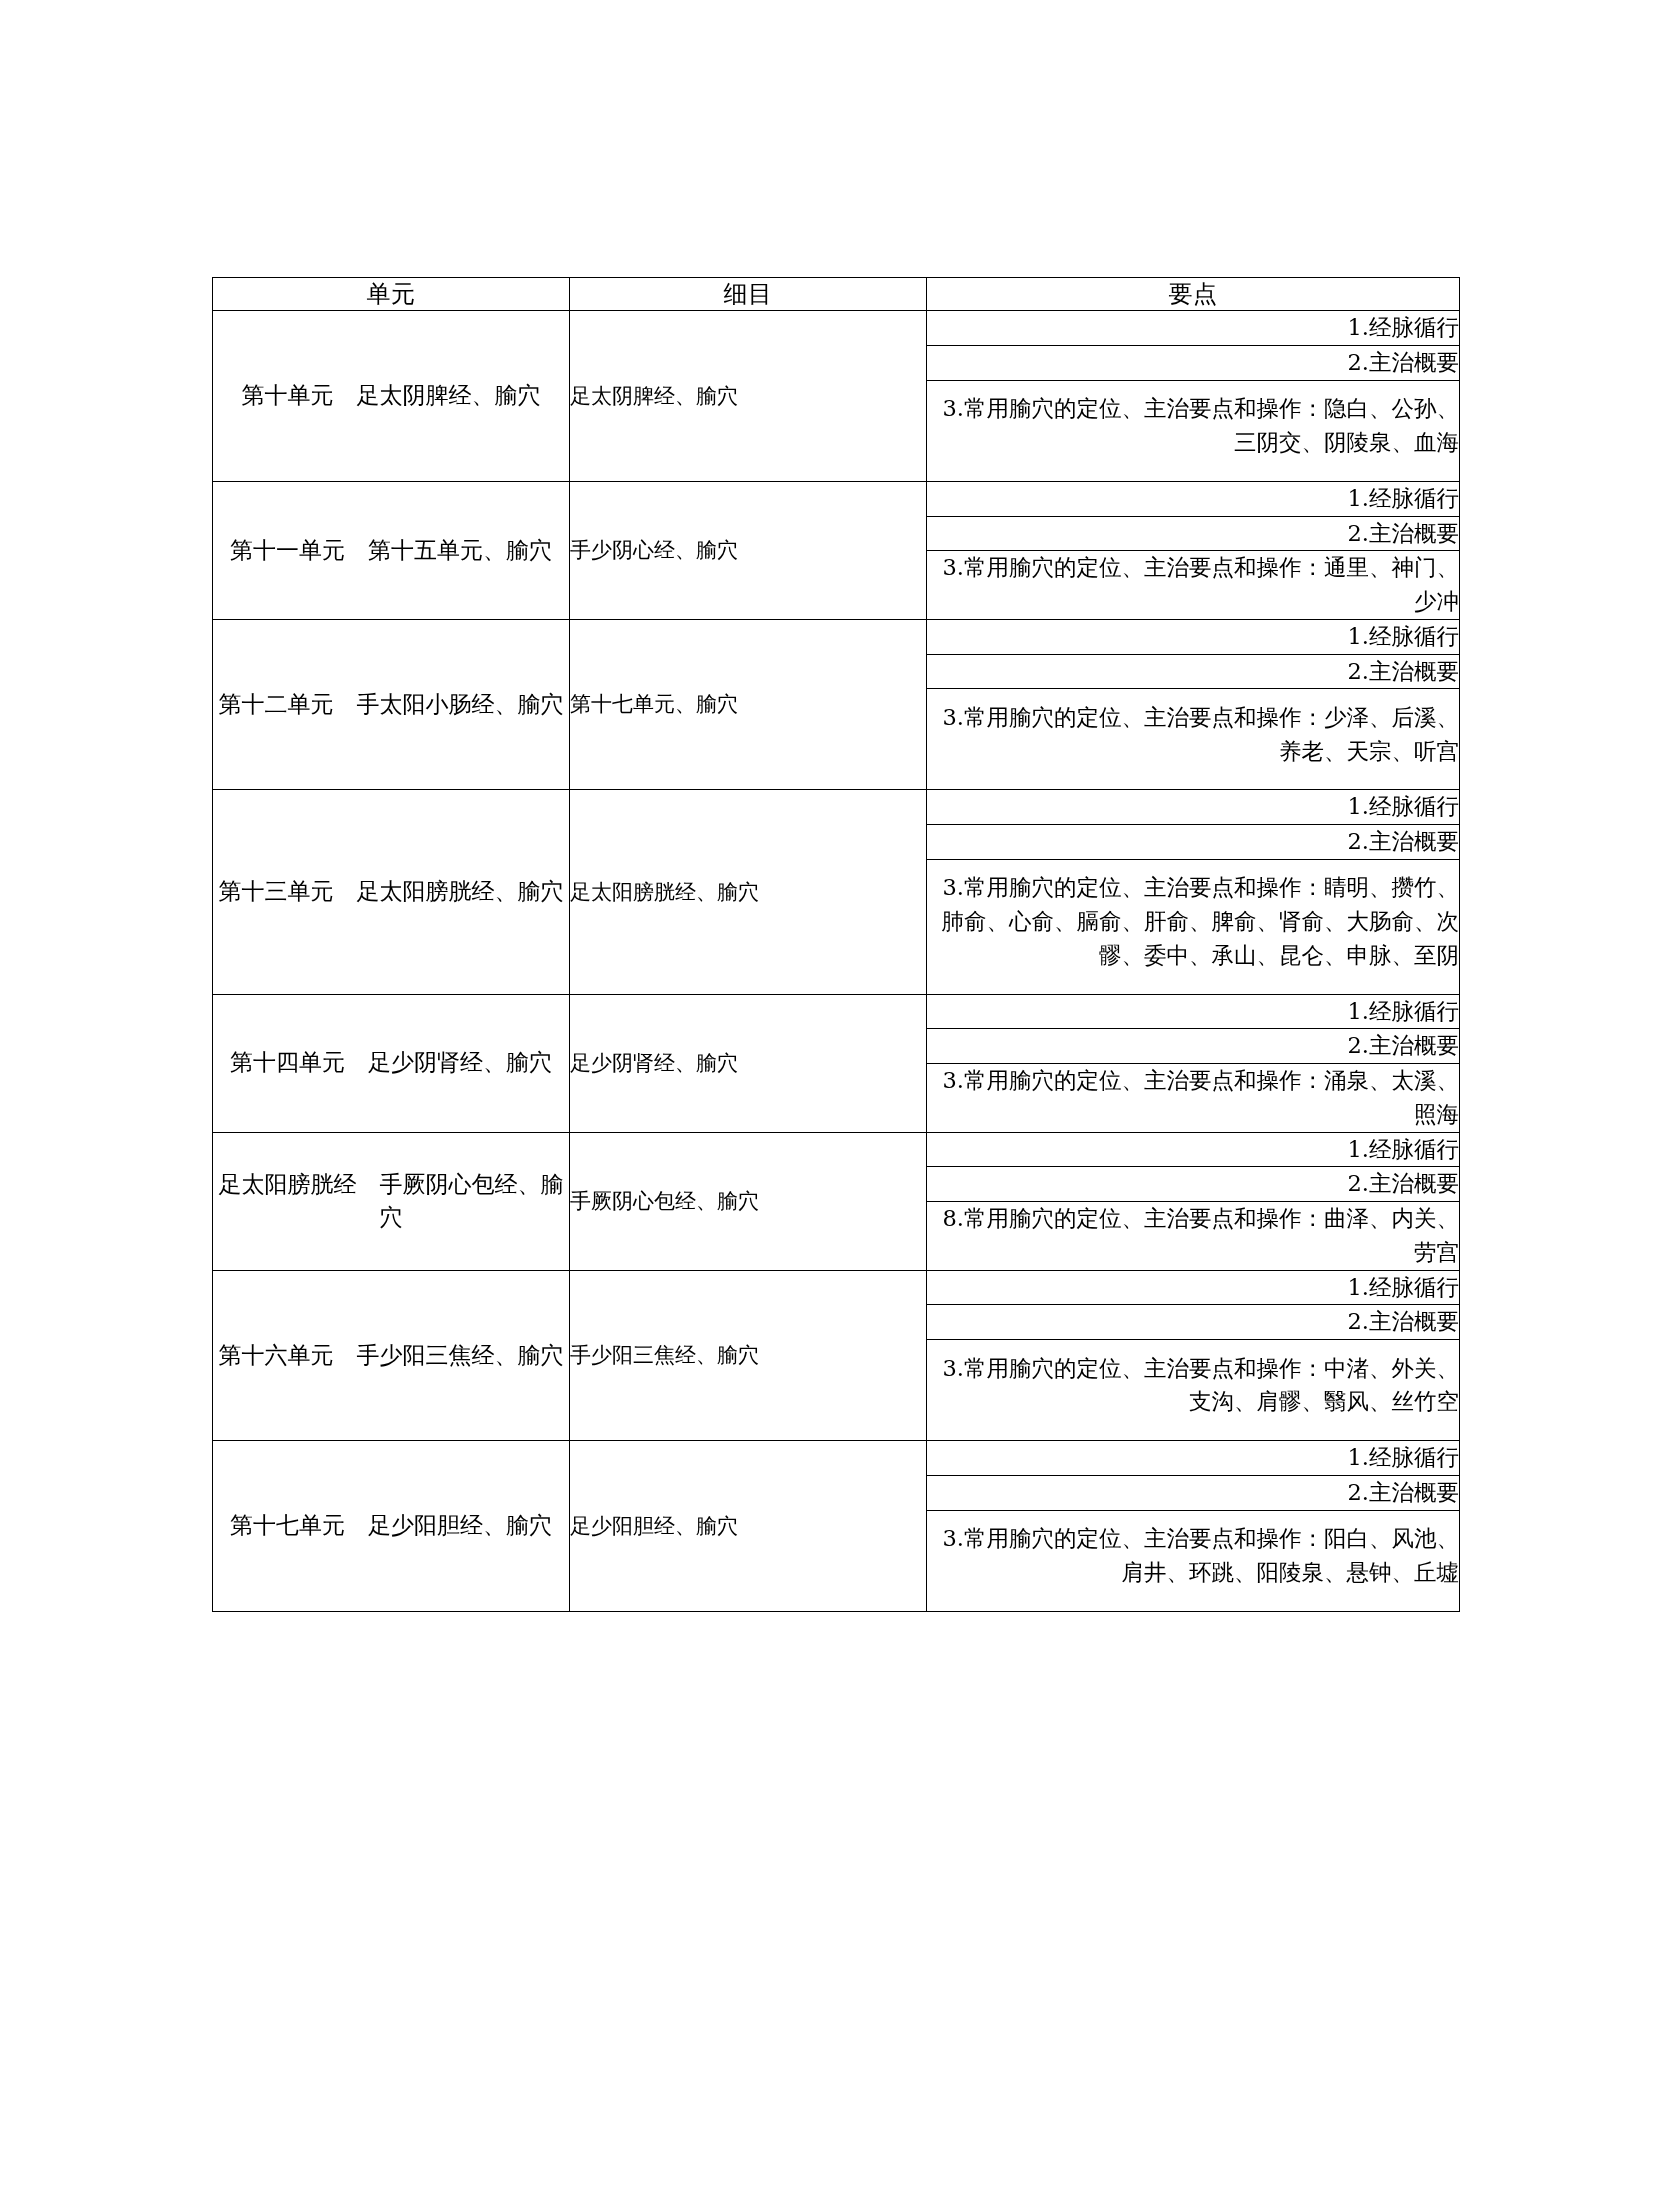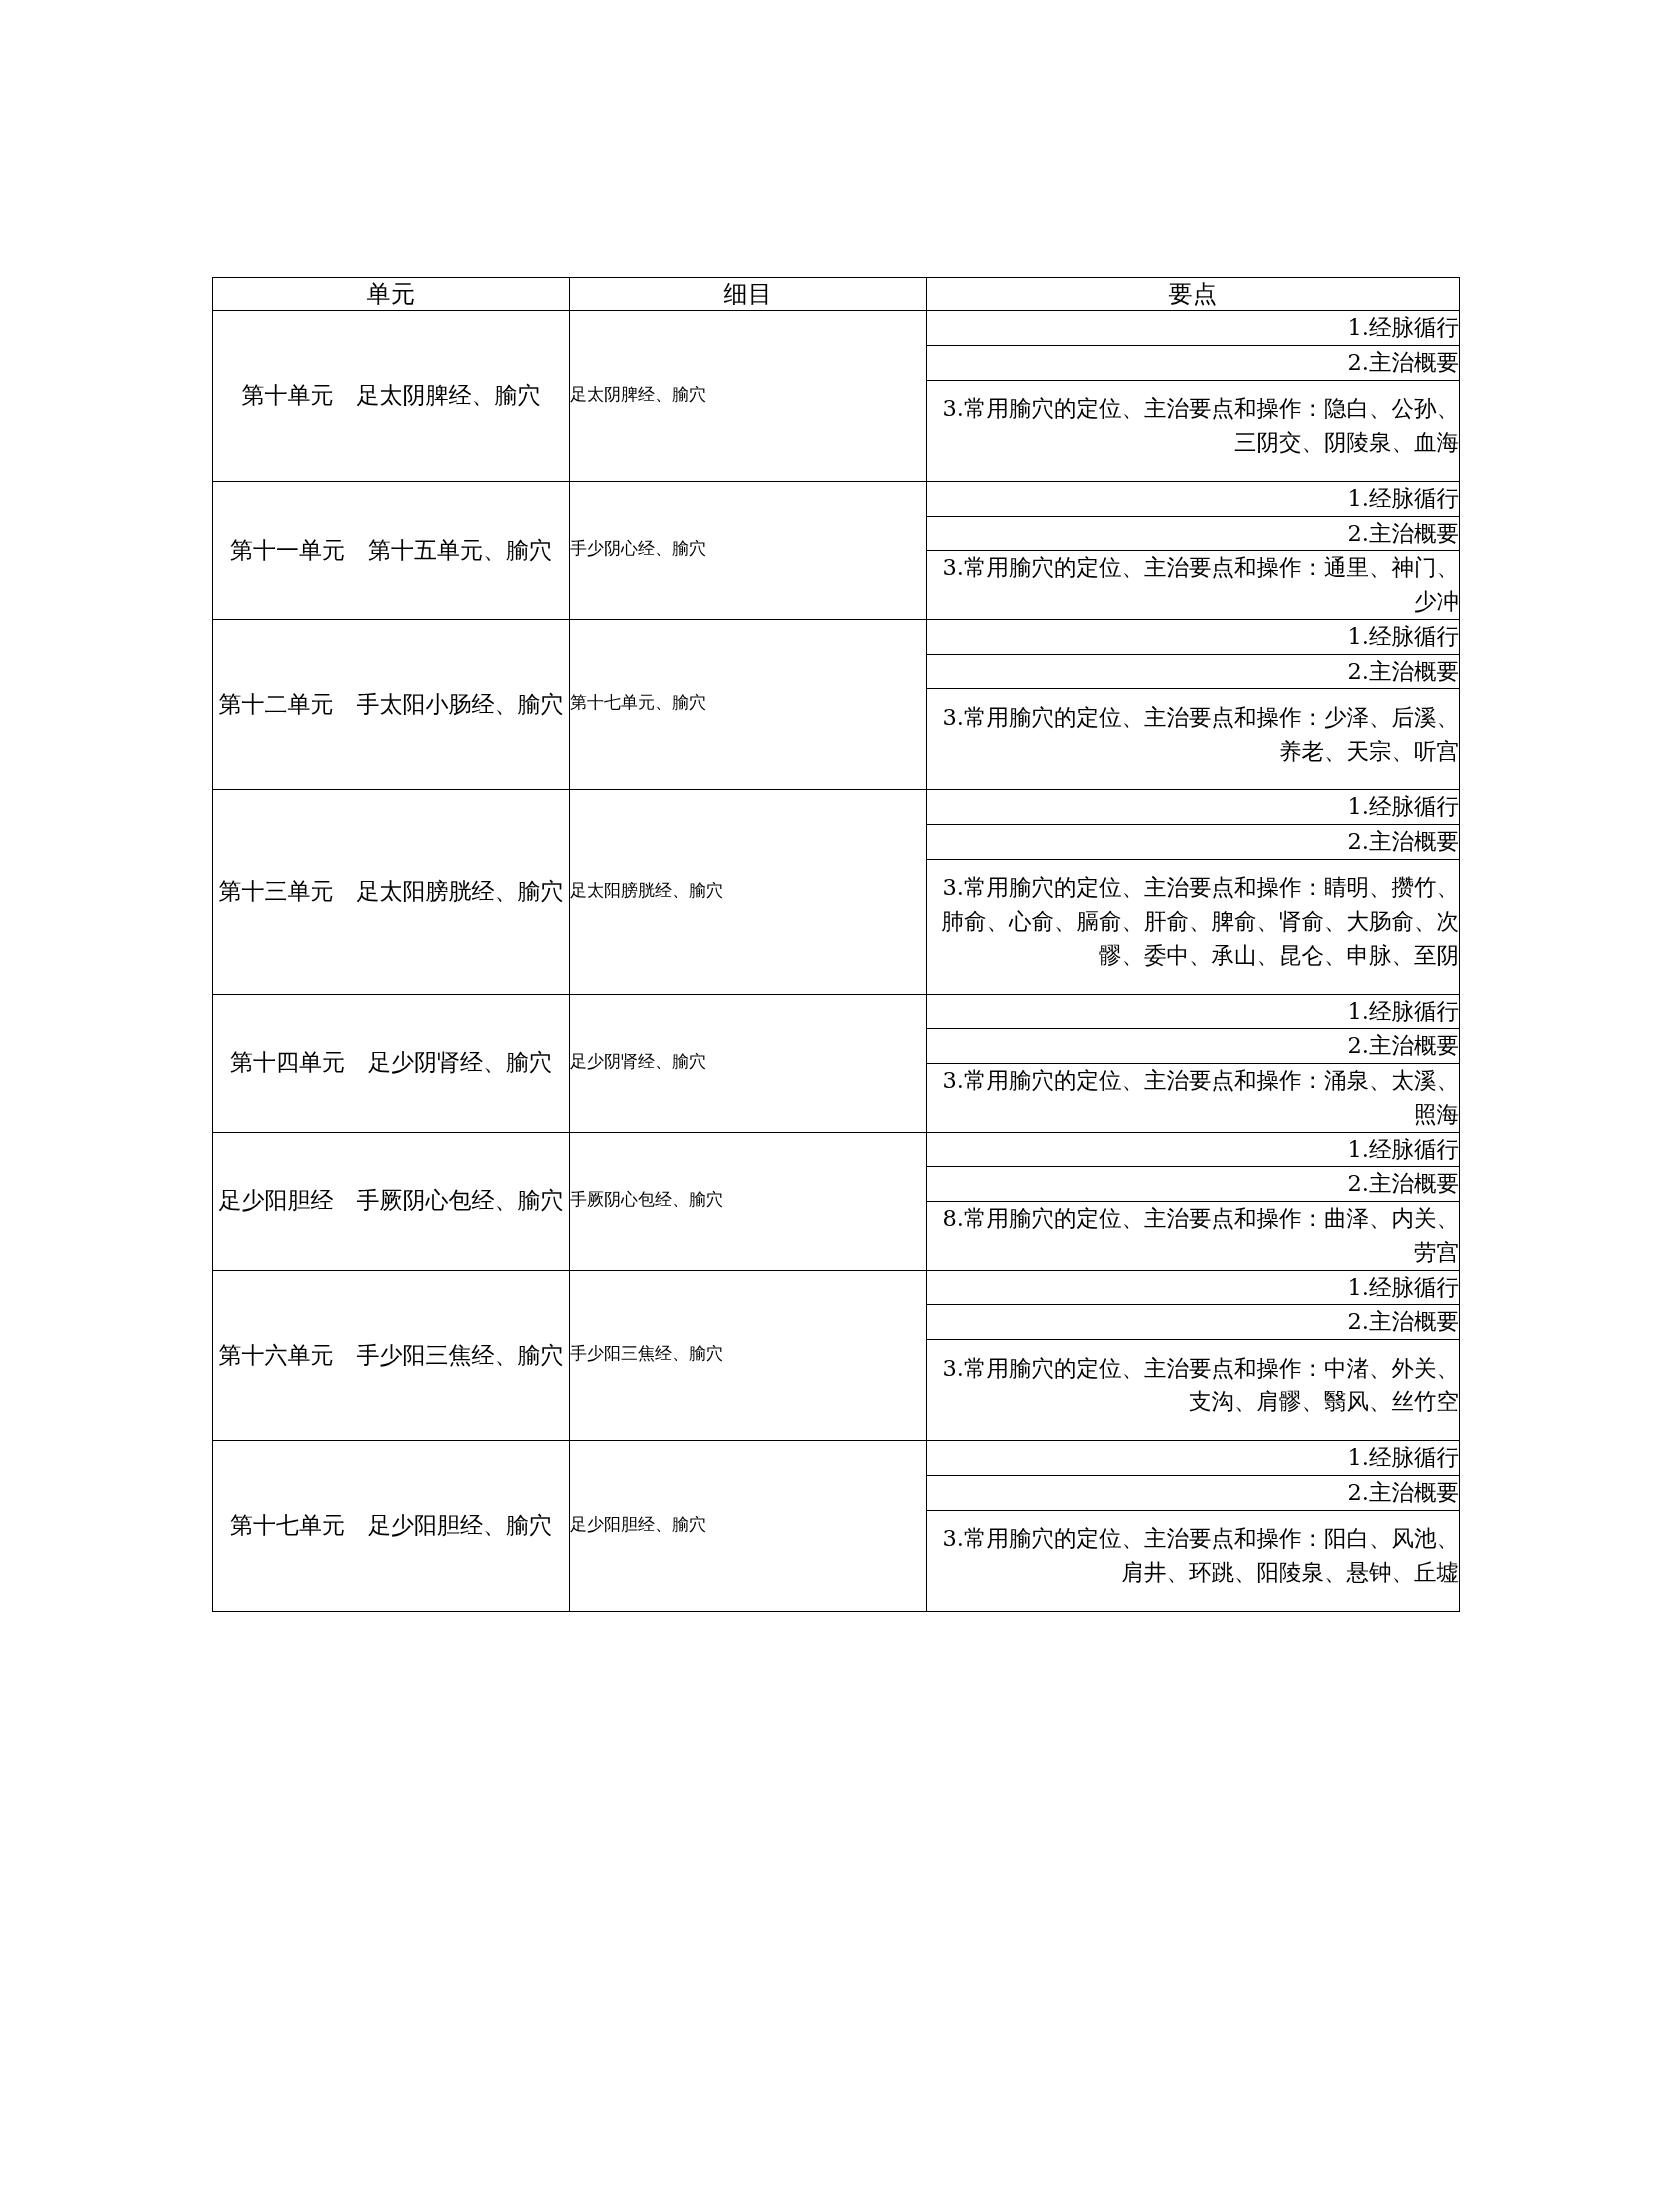--- a/index.html
+++ b/index.html
@@ -52,24 +52,23 @@
     letter-spacing: 0.5px;
   }
   .unit-cell {
     padding: 9.6px 13.4px 9.6px 15.3px;
     font-size: 23px;
     line-height: 1.45;
     text-align: center;
   }
   .detail-cell {
     padding: 9.6px 13.4px 9.6px 15.3px;
-    font-size: 17px;
+    font-size: 21px;
     line-height: 1.45;
     text-align: left;
-    font-family: Liberation Mono, monospace;
   }
   .point-cell {
     padding: 8.6px 13.4px 8.6px 11.5px;
     font-size: 22.5px;
     line-height: 1.5;
     text-align: right;
   }
   .point-cell.long {
     padding-top: 11.5px;
     padding-bottom: 21px;
@@ -153,21 +152,21 @@
             <td class="detail-cell" rowspan="3">足少阴肾经、腧穴</td>
             <td class="point-cell">1.经脉循行</td>
           </tr>
           <tr>
             <td class="point-cell">2.主治概要</td>
           </tr>
           <tr>
             <td class="point-cell">3.常用腧穴的定位、主治要点和操作：涌泉、太溪、照海</td>
           </tr>
           <tr>
-            <td class="unit-cell" rowspan="3">足少阳胆经　手厥阴心包经、腧穴</td>
+            <td class="unit-cell" rowspan="3">足太阳膀胱经　手厥阴心包经、腧穴</td>
             <td class="detail-cell" rowspan="3">手厥阴心包经、腧穴</td>
             <td class="point-cell">1.经脉循行</td>
           </tr>
           <tr>
             <td class="point-cell">2.主治概要</td>
           </tr>
           <tr>
             <td class="point-cell">8.常用腧穴的定位、主治要点和操作：曲泽、内关、劳宫</td>
           </tr>
           <tr>

